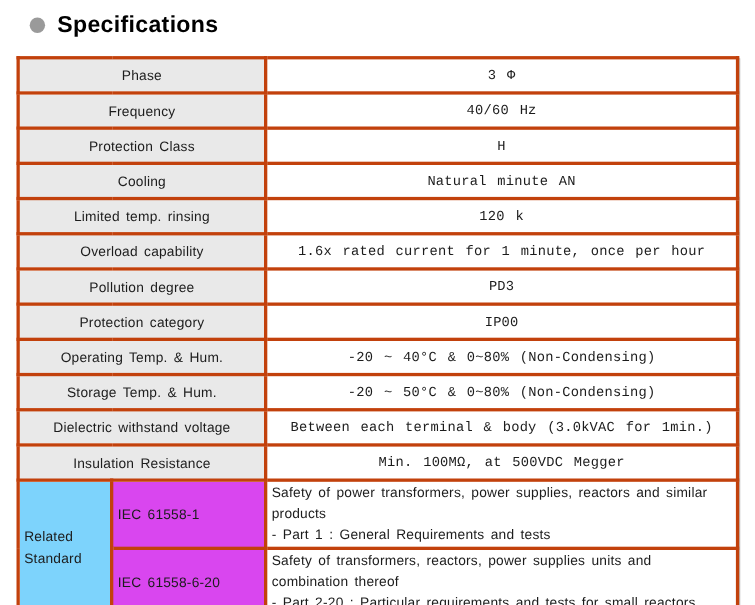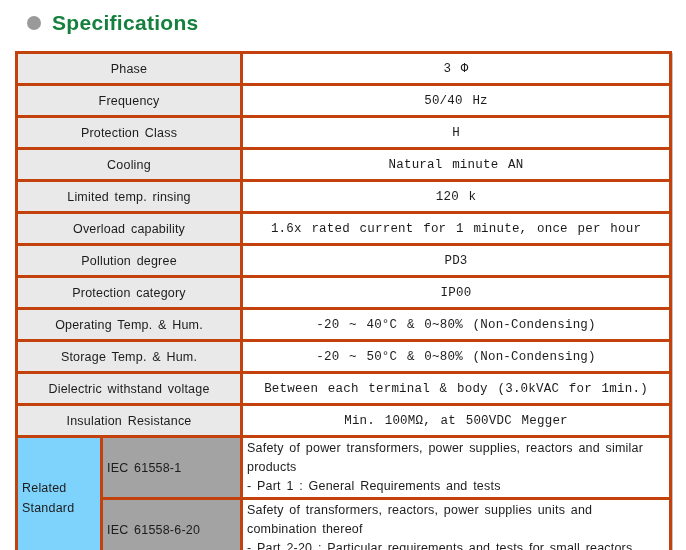--- a/index.html
+++ b/index.html
@@ -30,21 +30,21 @@
     width: 14px;
     height: 14px;
     border-radius: 50%;
     background: #9a9a9a;
     flex: 0 0 auto;
   }
   .title-text {
     font-size: 21px;
     font-weight: bold;
     letter-spacing: 0.3px;
-    color: #15803d;
+    color: #000000;
     white-space: nowrap;
   }
   table.spec {
     position: absolute;
     left: 15px;
     top: 51px;
     width: 656px;
     border-collapse: collapse;
     table-layout: fixed;
     border: 1px solid #7d7d7d;
@@ -69,21 +69,21 @@
     text-align: center;
     font-family: Liberation Mono, monospace;
   }
   td.related-label-cell {
     background: #7dd3fc;
     text-align: left;
     padding-left: 12px;
     line-height: 1.55;
   }
   td.code-cell {
-    background: #a3a3a3;
+    background: #d946ef;
     text-align: left;
     padding-left: 12px;
   }
   td.desc-cell {
     background: #ffffff;
     text-align: left;
     padding-left: 11px;
     padding-right: 2px;
     vertical-align: middle;
     line-height: 1.5;
@@ -106,21 +106,21 @@
       <col style="width:140px">
       <col style="width:429px">
     </colgroup>
     <tbody>
       <tr class="spec-row">
         <td class="label-cell" colspan="2">Phase</td>
         <td class="value-cell">3 Φ</td>
       </tr>
       <tr class="spec-row">
         <td class="label-cell" colspan="2">Frequency</td>
-        <td class="value-cell">50/40 Hz</td>
+        <td class="value-cell">40/60 Hz</td>
       </tr>
       <tr class="spec-row">
         <td class="label-cell" colspan="2">Protection Class</td>
         <td class="value-cell">H</td>
       </tr>
       <tr class="spec-row">
         <td class="label-cell" colspan="2">Cooling</td>
         <td class="value-cell">Natural minute AN</td>
       </tr>
       <tr class="spec-row">

